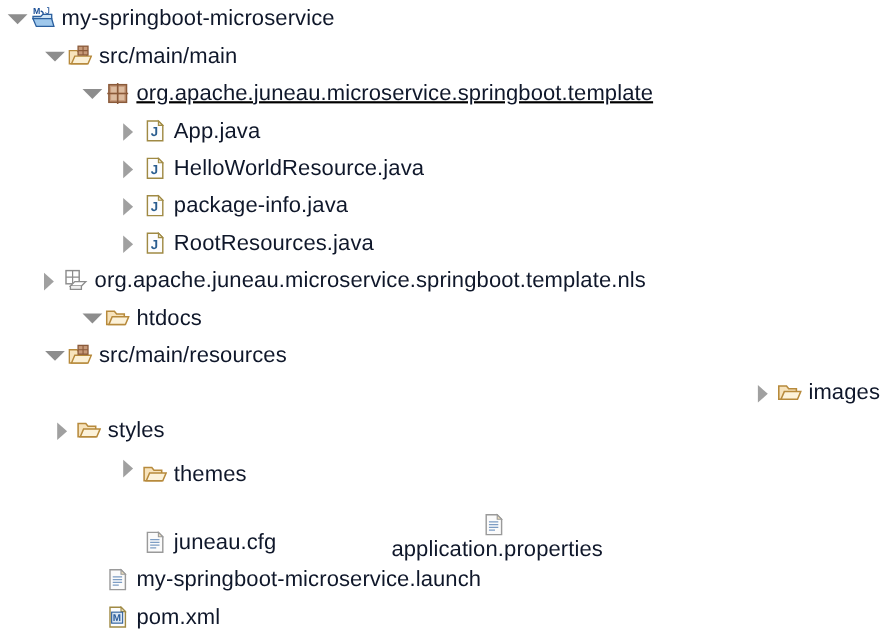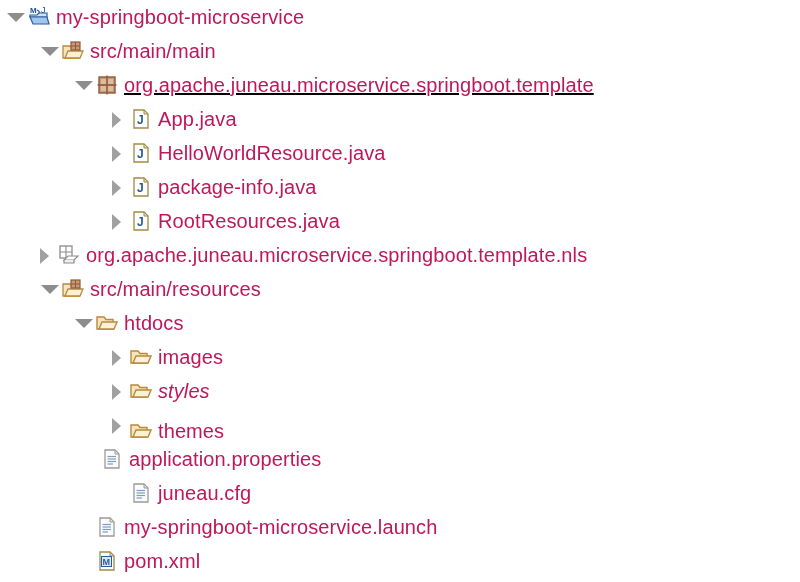--- a/index.html
+++ b/index.html
@@ -64,21 +64,21 @@
     width: 22px;
     height: 22px;
     flex: 0 0 22px;
     margin-right: 6px;
     position: relative;
   }
   .icon svg { display:block; }
 
   .label {
     font-size: 20px;
-    color: #be185d;
+    color: #0f172a;
     letter-spacing: 0.1px;
     line-height: 22px;
   }
 </style>
 </head>
 <body>
 
 <div id="tree">
     <div class="row" style="padding-left: 4px;">
       <span class="twisty open"></span>
@@ -168,73 +168,73 @@
       <span class="icon">
         <svg width="22" height="22" viewBox="0 0 22 22">
         <rect x="2" y="2" width="12" height="12" fill="#ffffff" stroke="#8c8c8c" stroke-width="1.3"></rect>
         <path d="M8 2 L8 14 M2 8 L14 8" stroke="#8c8c8c" stroke-width="1.1"></path>
         <path d="M6 16 L10 12 L20 12 L16 16 Z" fill="#ffffff" stroke="#8c8c8c" stroke-width="1.2"></path>
         <path d="M6 16 L6 19 L16 19 L16 16" fill="#f0f0f0" stroke="#8c8c8c" stroke-width="1.2"></path>
       </svg>
       </span>
       <span class="label">org.apache.juneau.microservice.springboot.template.nls</span>
     </div>
+    <div class="row" style="padding-left: 72px;">
+      <span class="twisty open"></span>
+      <span class="icon">
+        <svg width="22" height="22" viewBox="0 0 22 22">
+        <path d="M1 5 L8 5 L10 7.5 L17 7.5 L17 17 L1 17 Z" fill="#f7e3bc" stroke="#b78a3c" stroke-width="1.4"></path>
+        <path d="M3 17 L6 10 L21 10 L18 17 Z" fill="#fcf2da" stroke="#b78a3c" stroke-width="1.4"></path>
+      </svg>
+      </span>
+      <span class="label">htdocs</span>
+    </div>
     <div class="row" style="padding-left: 38px;">
       <span class="twisty open"></span>
       <span class="icon">
         <svg width="22" height="22" viewBox="0 0 22 22">
         <path d="M1 6 L8 6 L10 8 L17 8 L17 18 L1 18 Z" fill="#f7e3bc" stroke="#b78a3c" stroke-width="1.3"></path>
         <path d="M3 18 L6 11 L21 11 L18 18 Z" fill="#fbf0d6" stroke="#b78a3c" stroke-width="1.3"></path>
         <rect x="9" y="2" width="9" height="8" fill="#c79a7a" stroke="#8a5a3a" stroke-width="1.2"></rect>
         <path d="M13.5 2 L13.5 10 M9 6 L18 6" stroke="#8a5a3a" stroke-width="1"></path>
       </svg>
       </span>
       <span class="label">src/main/resources</span>
     </div>
-    <div class="row" style="padding-left: 72px;">
-      <span class="twisty open"></span>
-      <span class="icon">
-        <svg width="22" height="22" viewBox="0 0 22 22">
-        <path d="M1 5 L8 5 L10 7.5 L17 7.5 L17 17 L1 17 Z" fill="#f7e3bc" stroke="#b78a3c" stroke-width="1.4"></path>
-        <path d="M3 17 L6 10 L21 10 L18 17 Z" fill="#fcf2da" stroke="#b78a3c" stroke-width="1.4"></path>
-      </svg>
-      </span>
-      <span class="label">htdocs</span>
-    </div>
-    <div class="row" style="padding-left: 106px;">
+    <div class="row" style="padding-left: 62px; justify-content: flex-end;">
       <span class="twisty closed"></span>
       <span class="icon">
         <svg width="22" height="22" viewBox="0 0 22 22">
         <path d="M1 5 L8 5 L10 7.5 L17 7.5 L17 17 L1 17 Z" fill="#f7e3bc" stroke="#b78a3c" stroke-width="1.4"></path>
         <path d="M3 17 L6 10 L21 10 L18 17 Z" fill="#fcf2da" stroke="#b78a3c" stroke-width="1.4"></path>
       </svg>
       </span>
       <span class="label">images</span>
     </div>
-    <div class="row" style="padding-left: 106px; font-style: italic;">
+    <div class="row" style="padding-left: 46px;">
       <span class="twisty closed"></span>
       <span class="icon">
         <svg width="22" height="22" viewBox="0 0 22 22">
         <path d="M1 5 L8 5 L10 7.5 L17 7.5 L17 17 L1 17 Z" fill="#f7e3bc" stroke="#b78a3c" stroke-width="1.4"></path>
         <path d="M3 17 L6 10 L21 10 L18 17 Z" fill="#fcf2da" stroke="#b78a3c" stroke-width="1.4"></path>
       </svg>
       </span>
       <span class="label">styles</span>
     </div>
     <div class="row" style="padding-left: 106px; align-items: flex-end;">
       <span class="twisty closed"></span>
       <span class="icon">
         <svg width="22" height="22" viewBox="0 0 22 22">
         <path d="M1 5 L8 5 L10 7.5 L17 7.5 L17 17 L1 17 Z" fill="#f7e3bc" stroke="#b78a3c" stroke-width="1.4"></path>
         <path d="M3 17 L6 10 L21 10 L18 17 Z" fill="#fcf2da" stroke="#b78a3c" stroke-width="1.4"></path>
       </svg>
       </span>
       <span class="label">themes</span>
     </div>
-    <div class="row" style="padding-left: 77px;">
+    <div class="row" style="padding-left: 104px; flex-direction: column;">
       <span class="twisty none"></span>
       <span class="icon">
         <svg width="22" height="22" viewBox="0 0 22 22">
         <path d="M4 2 L14 2 L18 6 L18 20 L4 20 Z" fill="#fbfbfb" stroke="#9a9a9a" stroke-width="1.3"></path>
         <path d="M14 2 L14 6 L18 6 Z" fill="#efe0bd" stroke="#9a9a9a" stroke-width="1"></path>
         <g stroke="#7d9dc4" stroke-width="1.2">
           <path d="M6.5 8.5 H15"></path>
             <path d="M6.5 11 H15"></path>
           <path d="M6.5 13.5 H15"></path>
             <path d="M6.5 16 H12"></path>

